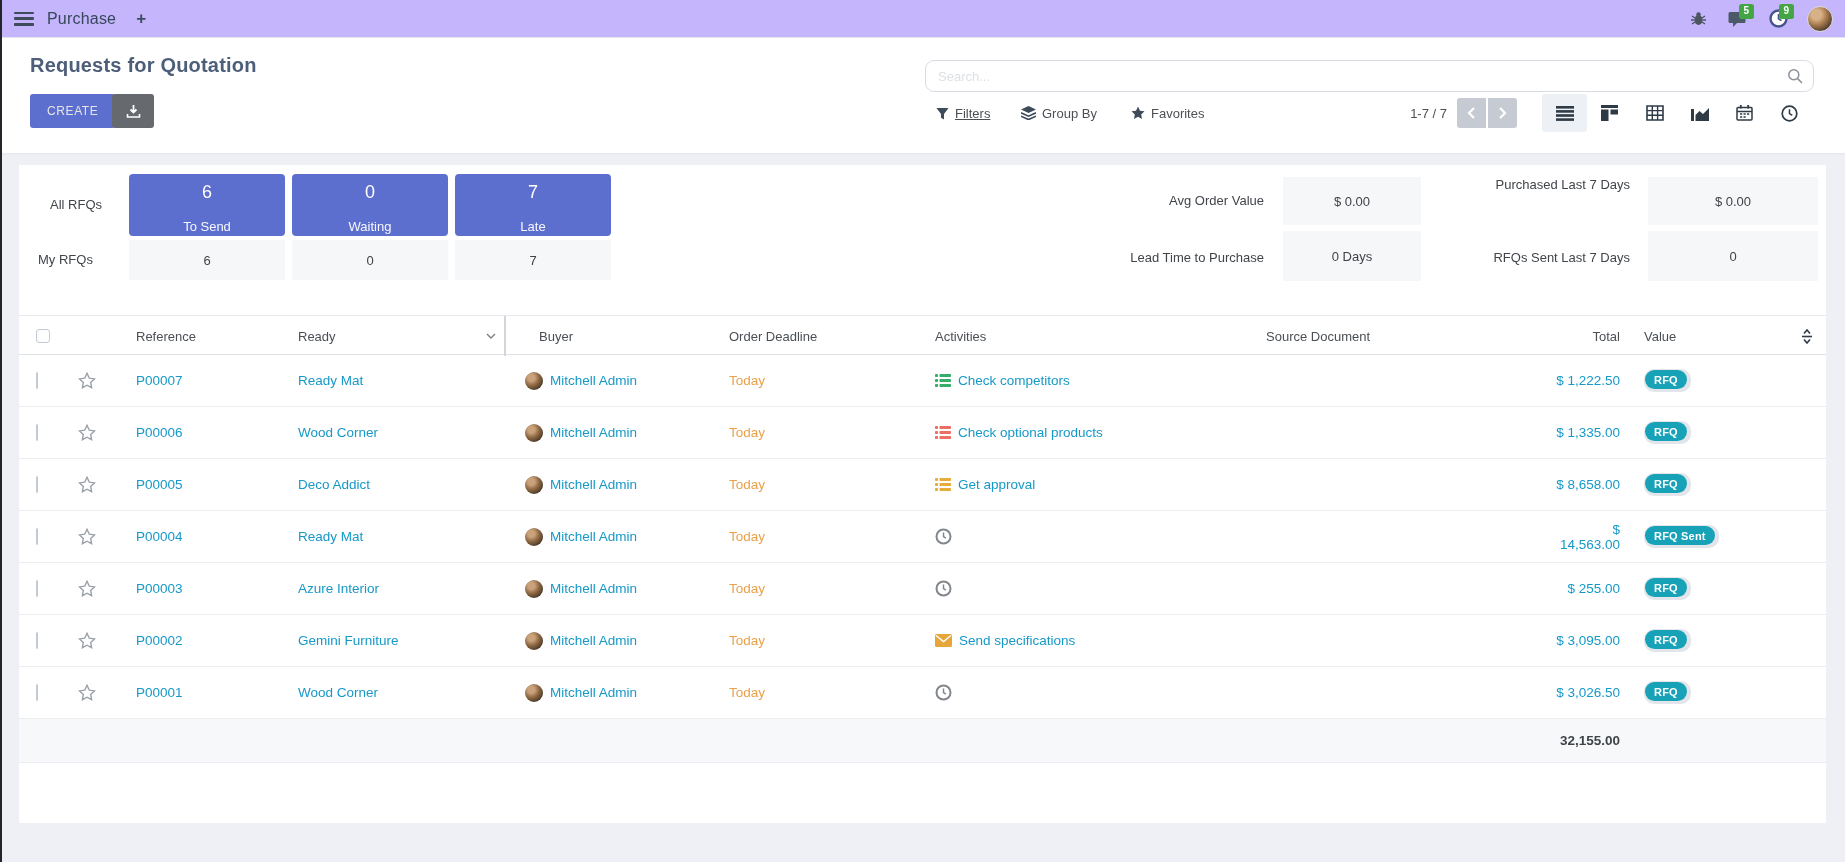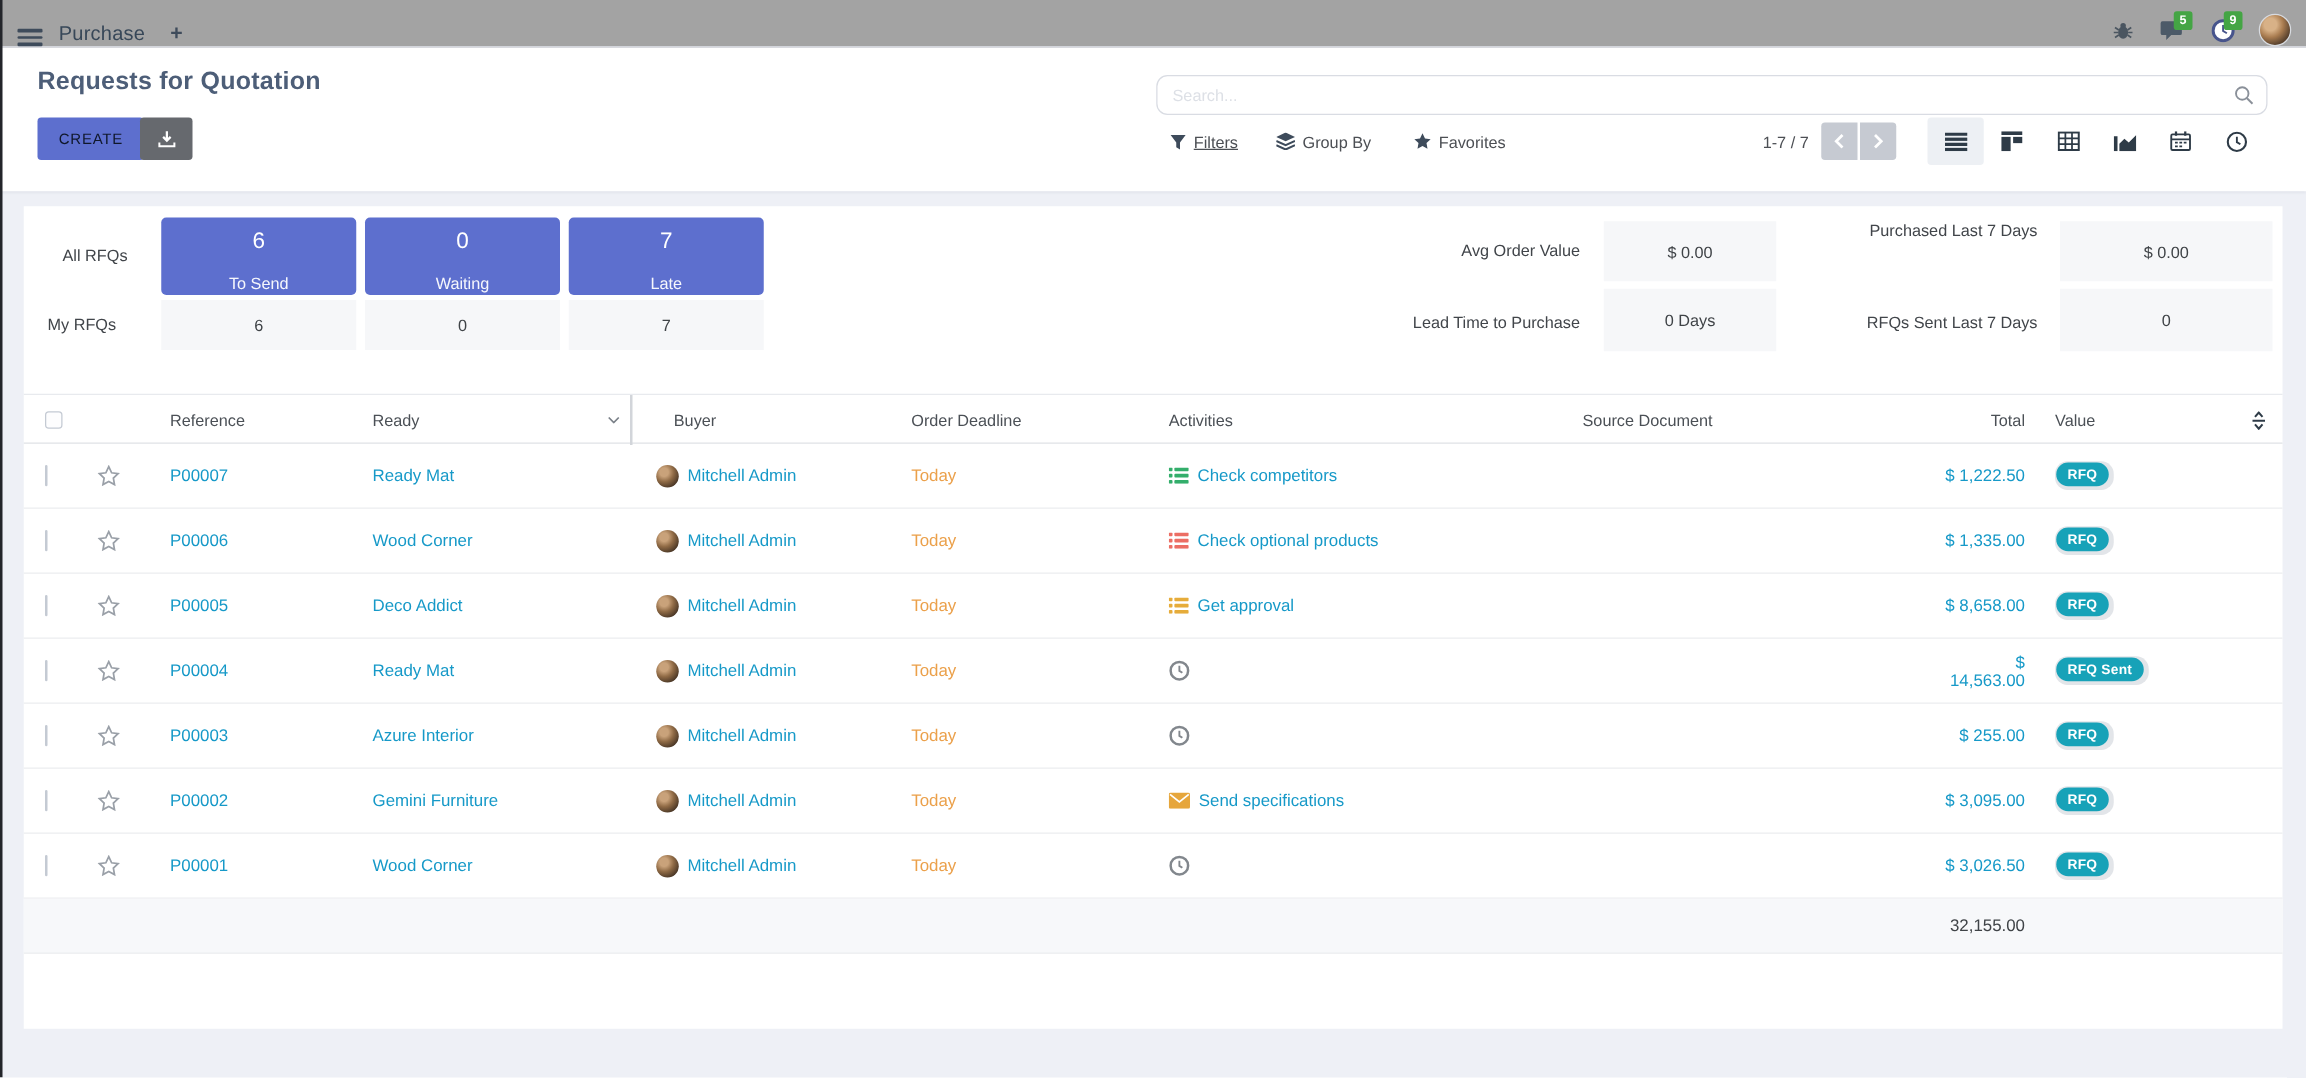--- a/index.html
+++ b/index.html
@@ -1,34 +1,34 @@
 <!DOCTYPE html>
 <html><head>
 <meta charset="utf-8">
 <style>
   * { margin:0; padding:0; box-sizing:border-box; }
   html,body { width:1845px; height:862px; overflow:hidden; }
   body { font-family:"Liberation Sans", sans-serif; background:#eef0f6; position:relative; color:#444; }
   body::before { content:""; position:absolute; left:0; top:0; width:2px; height:862px; background:#23252a; z-index:50; }
 
   
-  .topbar { position:absolute; top:0; left:0; width:1845px; height:38px; background:#a3a3a3; border-bottom:1px solid #e4e6ee; display:flex; align-items:flex-end; z-index:10; }
+  .topbar { position:absolute; top:0; left:0; width:1845px; height:38px; background:#c4b5fd; border-bottom:1px solid #e4e6ee; display:flex; align-items:center; z-index:10; }
   .burger { width:20px; height:14px; margin-left:14px; display:flex; flex-direction:column; justify-content:space-between; cursor:pointer; }
   .burger span { display:block; height:2.6px; background:#3e4b5b; border-radius:1px; }
   .app-name { margin-left:13px; font-size:16px; color:#374758; letter-spacing:.2px; }
   .plus-btn { margin-left:20px; font-size:17px; color:#3e4b5b; font-weight:bold; cursor:pointer; }
   .topbar-right { margin-left:auto; display:flex; align-items:center; gap:18px; margin-right:12px; }
   .tb-ico { position:relative; width:22px; height:22px; display:flex; align-items:center; justify-content:center; cursor:pointer; }
   .tb-badge { position:absolute; top:-4px; left:12px; background:#44A544; color:#fff; font-size:10px; line-height:1; padding:2.5px 4.5px; border-radius:2.5px; font-weight:bold; }
   .avatar { width:26px; height:26px; border-radius:50%; background:radial-gradient(circle at 35% 32%, #d8b187 0 22%, #a97c50 45%, #5d4530 72%, #3c2c1e); border:1px solid #d8dbe0; cursor:pointer; }
 
   
   .control { position:absolute; top:38px; left:0; width:1845px; height:115px; background:#fff; box-shadow:0 1px 2px rgba(40,50,70,.06); }
   .page-title { position:absolute; left:30px; top:16px; font-size:20px; color:#4d5e78; letter-spacing:.2px; }
-  .btn-create { position:absolute; left:30px; top:56px; height:34px; padding:0 17px; background:#5D6FCE; border:none; border-radius:3px; color:#0f172a; font-size:12px; letter-spacing:.6px; font-family:inherit; cursor:pointer; }
+  .btn-create { position:absolute; left:30px; top:56px; height:34px; padding:0 17px; background:#5D6FCE; border:none; border-radius:3px; color:#e5e5e5; font-size:12px; letter-spacing:.6px; font-family:inherit; cursor:pointer; }
   .btn-download { position:absolute; left:112px; top:56px; width:42px; height:34px; background:#66696e; border:none; border-radius:3px; cursor:pointer; display:flex; align-items:center; justify-content:center; }
   .searchbox { position:absolute; left:925px; top:22px; width:889px; height:32px; border:1px solid #d9dce3; border-radius:9px; background:#fff; display:flex; align-items:center; }
   .searchbox input { flex:1; border:none; outline:none; font-size:13px; padding:0 12px; color:#555; font-family:inherit; background:transparent; }
   .searchbox input::placeholder { color:#dde0e6; }
   .search-mag { margin-right:10px; cursor:pointer; display:flex; }
   .filter-row { position:absolute; top:56px; left:0; width:1845px; height:38px; }
   .fgf { position:absolute; top:0; height:38px; display:flex; align-items:center; gap:6px; font-size:13px; color:#4c4f54; cursor:pointer; }
   .fgf svg { flex:0 0 auto; }
   .pager-txt { position:absolute; top:0; height:38px; right:398px; display:flex; align-items:center; font-size:13px; color:#4c4f54; }
   .pager-btn { position:absolute; top:4px; width:29px; height:30px; background:#c6cad2; border:none; display:flex; align-items:center; justify-content:center; cursor:pointer; }
@@ -63,21 +63,21 @@
   .link { color:#1699C8; cursor:pointer; }
   .buyer { display:flex; align-items:center; gap:7px; }
   .mini-avatar { width:18px; height:18px; border-radius:50%; background:radial-gradient(circle at 35% 32%, #c9a27a 0 20%, #8f6a45 45%, #4e3a28 75%, #32251a); flex:0 0 auto; }
   .deadline { color:#EBA04A; }
   .activity { display:flex; align-items:center; gap:7px; color:#1699C8; }
   .total-cell { text-align:right; padding-right:8px; color:#1699C8; }
   .status-cell { padding-left:16px; }
   .pill-wrap { display:inline-block; background:#e2e5e9; border-radius:10px; padding:1px 4px 3px 1px; }
   .pill { display:inline-block; background:#17A2B8; color:#fff; font-size:11px; font-weight:bold; border-radius:10px; padding:3.5px 9px; letter-spacing:.2px; }
   .tfoot { height:44px; background:#f7f8fa; border-bottom:1px solid #ecedf0; font-size:13.5px; }
-  .tfoot .total-cell { color:#3f4347; font-weight:normal; }
+  .tfoot .total-cell { color:#3f4347; font-weight:bold; }
 
   .act-list { flex:0 0 auto; }
   .act-list.green rect { fill:#33ae6b; }
   .act-list.red rect { fill:#ec6e64; }
   .act-list.yellow rect { fill:#e6ac3a; }
 </style>
 </head>
 <body>
 
 <header class="topbar">

